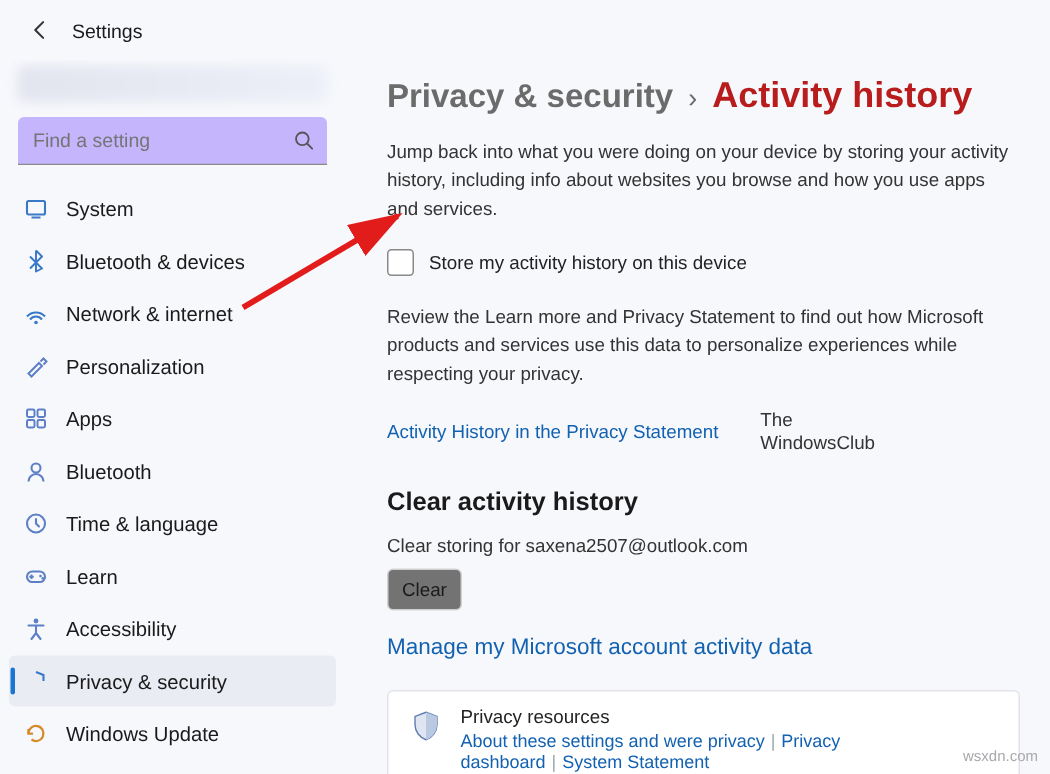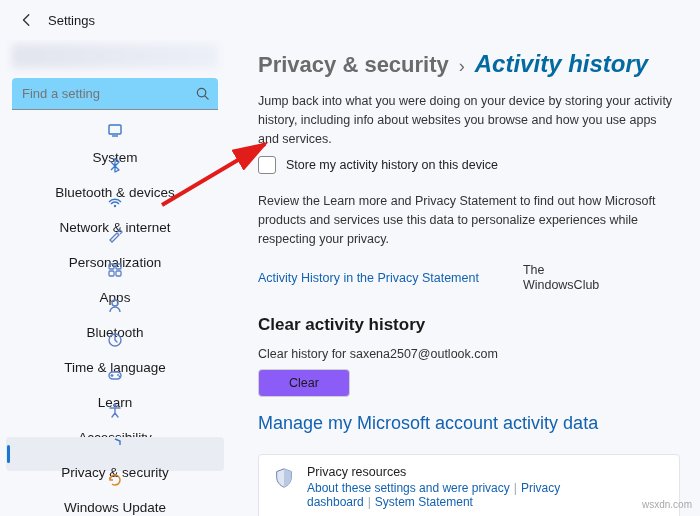--- a/index.html
+++ b/index.html
@@ -16,62 +16,61 @@
   .app { display: flex; flex-direction: column; height: 100%; }
   .titlebar { display:flex; align-items:center; gap:14px; padding:8px 20px; height:40px; }
   .titlebar .back { width:14px; height:14px; display:flex; align-items:center; justify-content:center; cursor:pointer; }
   .titlebar .title { font-size:13px; }
   .body { display:flex; flex:1; min-height:0; }
   .sidebar { width:230px; padding:0 6px 10px 6px; display:flex; flex-direction:column; gap:4px; overflow:hidden; }
   .profile { height:52px; margin:4px 6px 6px 6px; filter: blur(4px); background: linear-gradient(90deg,#e2e4ee,#eceff8); border-radius:4px; }
   .search { position:relative; margin:0 6px 8px 6px; }
   .search input {
     width:100%; height:32px; border:none; border-bottom:1px solid #8a8a8a;
-    background:#7dd3fc; border-radius:4px 4px 0 0; padding:0 30px 0 10px;
+    background:#c4b5fd; border-radius:4px 4px 0 0; padding:0 30px 0 10px;
     font-size:13px; color:#444; outline:none;
   }
   .search .sicon { position:absolute; right:8px; top:8px; color:#555; }
   .nav { display:flex; flex-direction:column; gap:1px; }
   .nav-item {
     display:flex; align-items:center; gap:12px; height:34px;
     padding:0 10px; border-radius:4px; cursor:pointer; font-size:13.5px;
     position:relative;
-    flex-direction:column;
   }
   .nav-item.selected { background:#eaecf4; }
   .nav-item.selected::before {
     content:""; position:absolute; left:1px; top:8px; bottom:8px; width:3px;
     background:#1976d2; border-radius:2px;
   }
   .nav-item .nicon { width:16px; height:16px; display:flex; align-items:center; justify-content:center; }
   .nav-item .nicon svg { width:16px; height:16px; }
   .content { flex:1; padding:10px 20px 0 28px; overflow-y:auto; }
   .breadcrumb { display:flex; align-items:baseline; gap:10px; margin-bottom:14px; }
   .breadcrumb .parent { font-size:22px; font-weight:600; color:#6b6b6b; }
   .breadcrumb .sep { font-size:18px; color:#6b6b6b; }
-  .breadcrumb .current { font-size:24px; font-weight:600; color:#0369a1;font-style:italic; }
-  .desc { font-size:12.5px; color:#333; line-height:1.5; max-width:430px; margin-bottom:8px; }
+  .breadcrumb .current { font-size:24px; font-weight:600; color:#b91c1c; }
+  .desc { font-size:12.5px; color:#333; line-height:1.5; max-width:430px; margin-bottom:18px; }
   .check-row { display:flex; align-items:center; gap:10px; margin-bottom:18px; position:relative; }
   .checkbox {
     width:18px; height:18px; border:1px solid #888; border-radius:3px; background:#fff;
     cursor:pointer;
   }
   .check-label { font-size:12.5px; color:#222; }
   .arrow-annot { position:absolute; left:152px; top:130px; pointer-events:none; z-index:50; }
   .review { font-size:12.5px; color:#333; line-height:1.5; max-width:430px; margin-bottom:14px; }
-  .link-row { display:flex; align-items:center; gap:44px; margin-bottom:22px; }
+  .link-row { display:flex; align-items:center; gap:28px; margin-bottom:22px; }
   .link { color:#1362b1; font-size:12.5px; cursor:pointer; }
   .brand { font-size:12.5px; color:#333; line-height:1.2; }
   .section-h { font-size:17px; font-weight:600; margin-bottom:12px; }
   .clear-line { font-size:12.5px; color:#333; margin-bottom:8px; }
   .clear-btn {
-    display:inline-block; padding:6px 30px; border:1px solid #d0d0d0; border-radius:4px;
-    background:#8b5cf6; font-size:12.5px; cursor:pointer; margin-bottom:16px;
-  }
-  .manage { color:#1362b1; font-size:18px; cursor:pointer; display:inline-block; margin-bottom:20px; }
+    display:inline-block; padding:6px 9px; border:1px solid #d0d0d0; border-radius:4px;
+    background:#737373; font-size:12.5px; cursor:pointer; margin-bottom:16px;
+  }
+  .manage { color:#1362b1; font-size:15px; cursor:pointer; display:inline-block; margin-bottom:20px; }
   .res-card {
     border:1px solid #e3e4ea; background:#fff; border-radius:4px; padding:10px 14px;
     display:flex; align-items:flex-start; gap:12px;
   }
   .shield { width:22px; height:22px; margin-top:2px; }
   .res-body { flex:1; }
   .res-title { font-size:12.5px; color:#222; margin-bottom:2px; }
   .res-links { font-size:12px; color:#1362b1; }
   .res-links span.div { color:#9aa; margin:0 4px; }
   .watermark { position:absolute; right:8px; bottom:6px; font-size:10px; color:#a9a9ac;margin-left:48px; }
@@ -225,21 +224,21 @@
 
       <div class="link-row">
         <span class="link">Activity History in the Privacy Statement</span>
         <div class="brand">
           <div>The</div>
           <div>WindowsClub</div>
         </div>
       </div>
 
       <div class="section-h">Clear activity history</div>
-      <div class="clear-line">Clear history for saxena2507@outlook.com</div>
+      <div class="clear-line">Clear storing for saxena2507@outlook.com</div>
       <div class="clear-btn">Clear</div>
       <br>
       <span class="manage">Manage my Microsoft account activity data</span>
 
       <div class="res-card">
         <svg class="shield" viewBox="0 0 24 24">
           <path d="M12 2 L20 5 V11 C20 16 16.5 20.5 12 22 C7.5 20.5 4 16 4 11 V5 Z" fill="#dfe6f2" stroke="#5b7bb0" stroke-width="1"></path>
           <path d="M12 2 L20 5 V11 C20 16 16.5 20.5 12 22 V2 Z" fill="#b9c9e2"></path>
         </svg>
         <div class="res-body">

